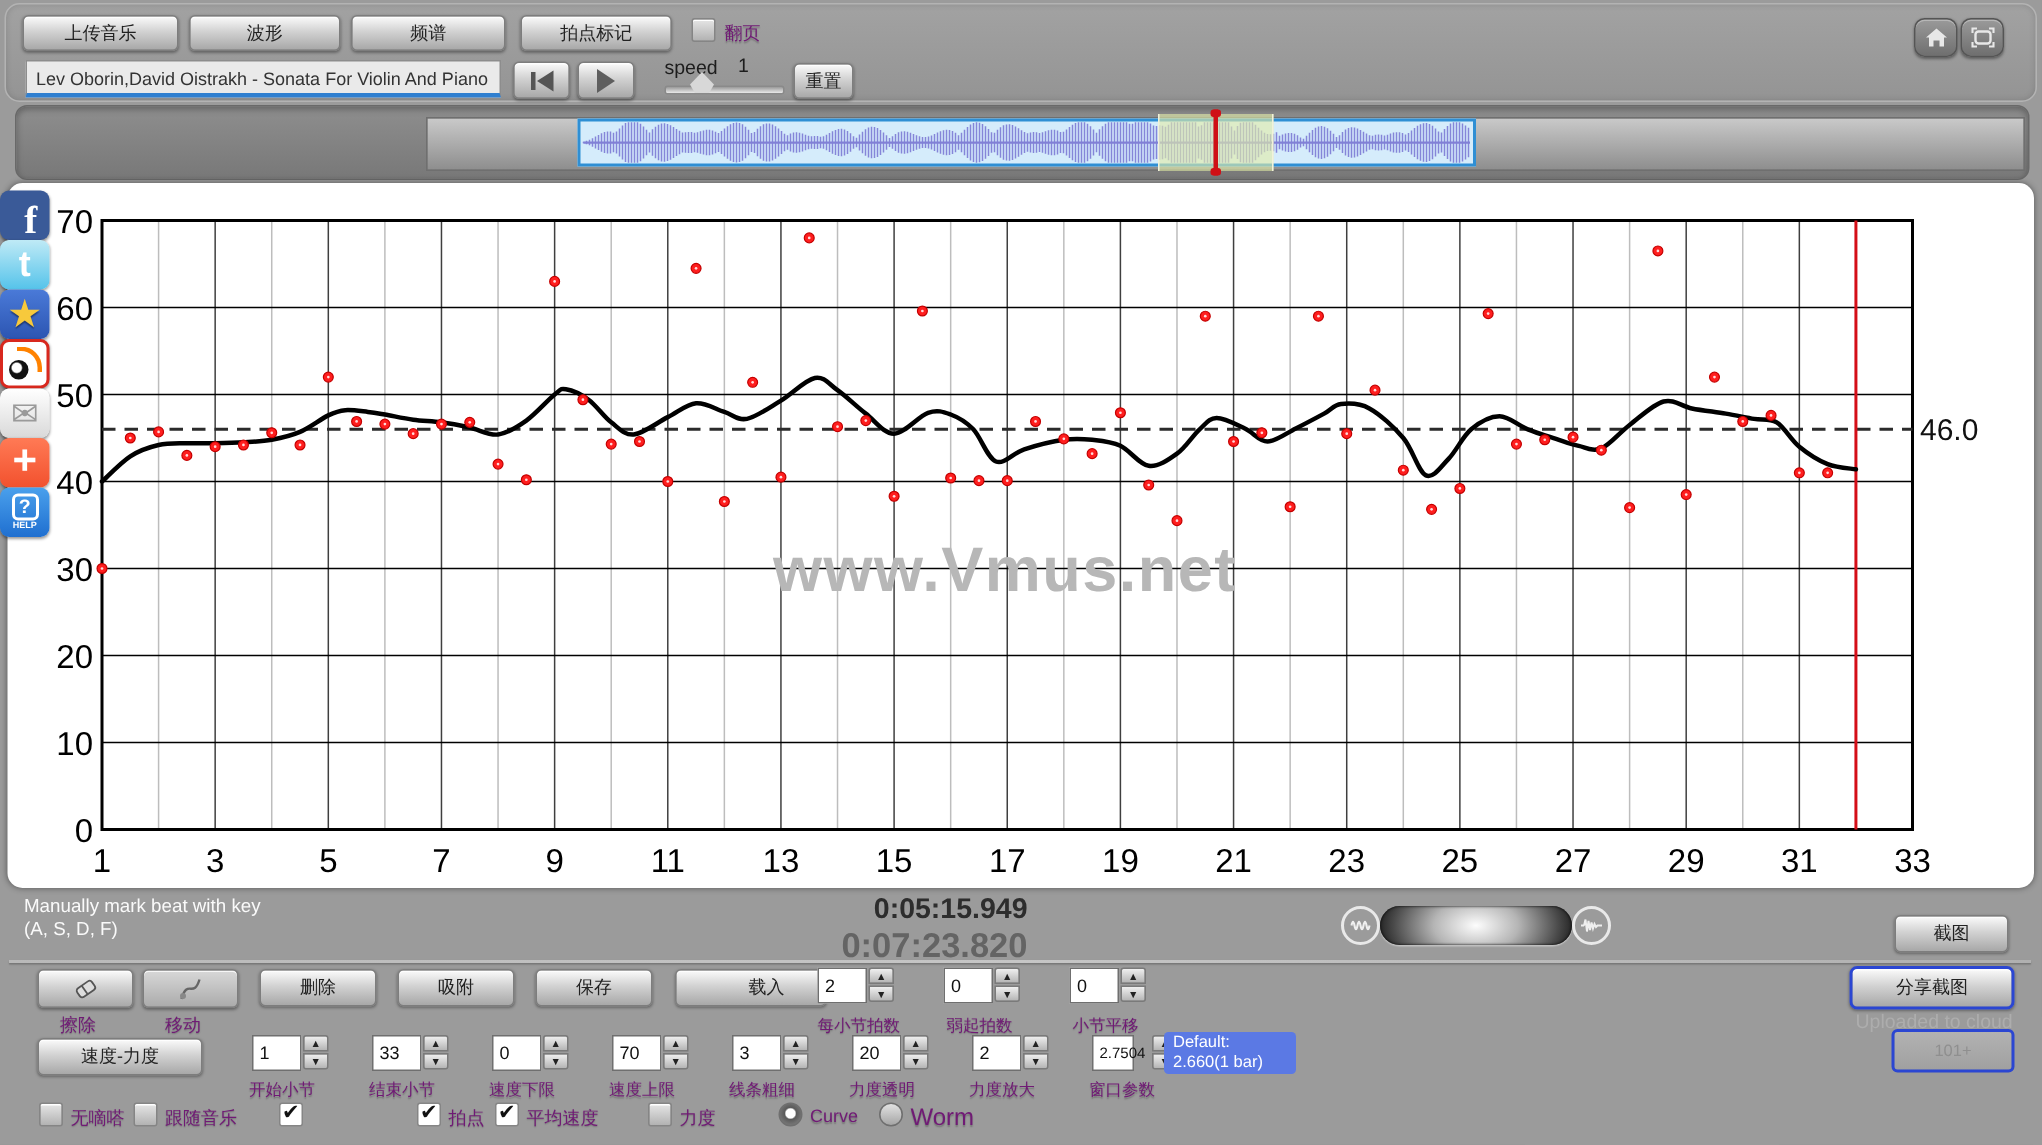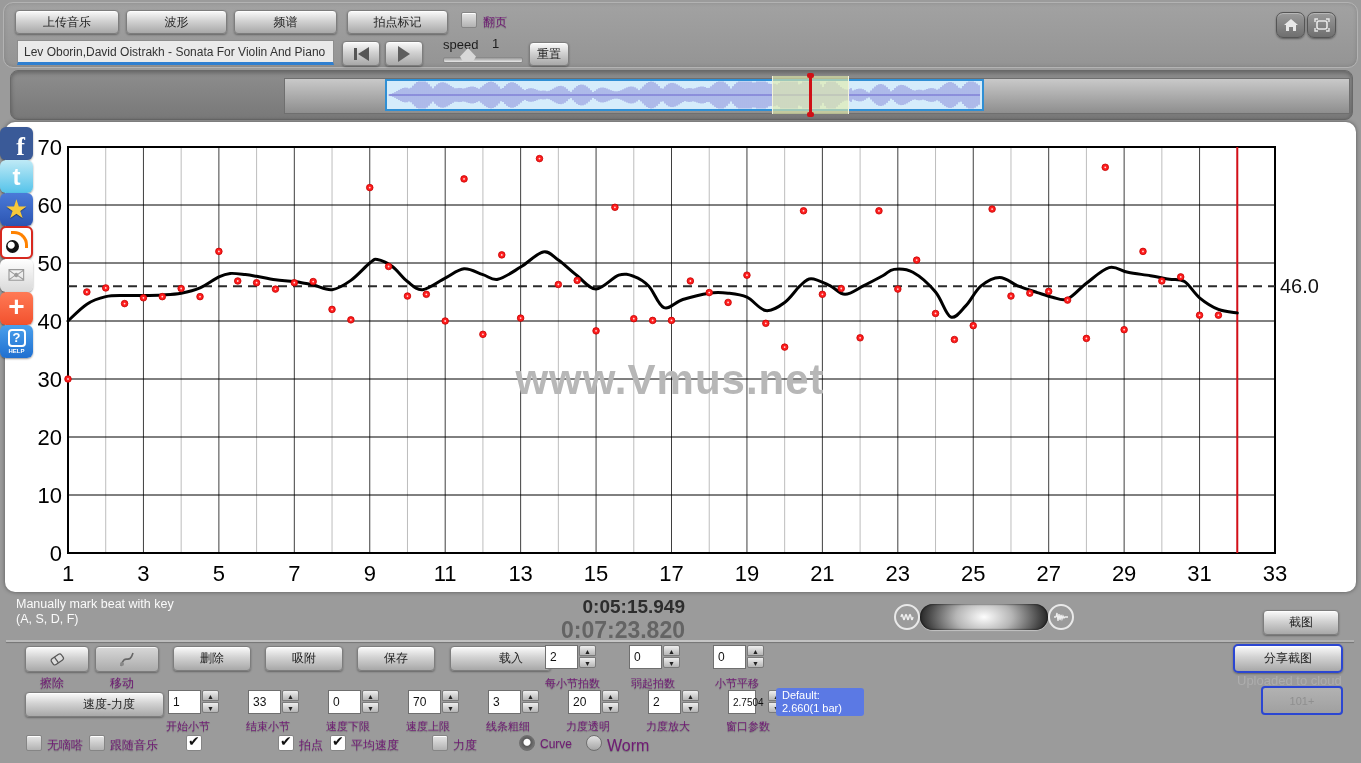--- a/index.html
+++ b/index.html
@@ -436,21 +436,21 @@
   </div>
   <div class="ctl-label" style="left:631px;top:676px;">弱起拍数</div>
 
   <div class="spin" style="left:713px;top:645px;">
     <div class="val">0</div>
     <div class="arr up">▲</div>
     <div class="arr dn">▼</div>
   </div>
   <div class="ctl-label" style="left:715px;top:676px;">小节平移</div>
 
-  <div class="btn" style="left:25px;top:692px;width:108px;height:23px;padding-left:29px;">
+  <div class="btn" style="left:25px;top:692px;width:108px;height:23px;">
       <span>速度-力度</span>
     </div>
 
   <div class="spin" style="left:168px;top:690px;">
     <div class="val">1</div>
     <div class="arr up">▲</div>
     <div class="arr dn">▼</div>
   </div>
   <div class="ctl-label" style="left:166px;top:719px;">开始小节</div>
 

